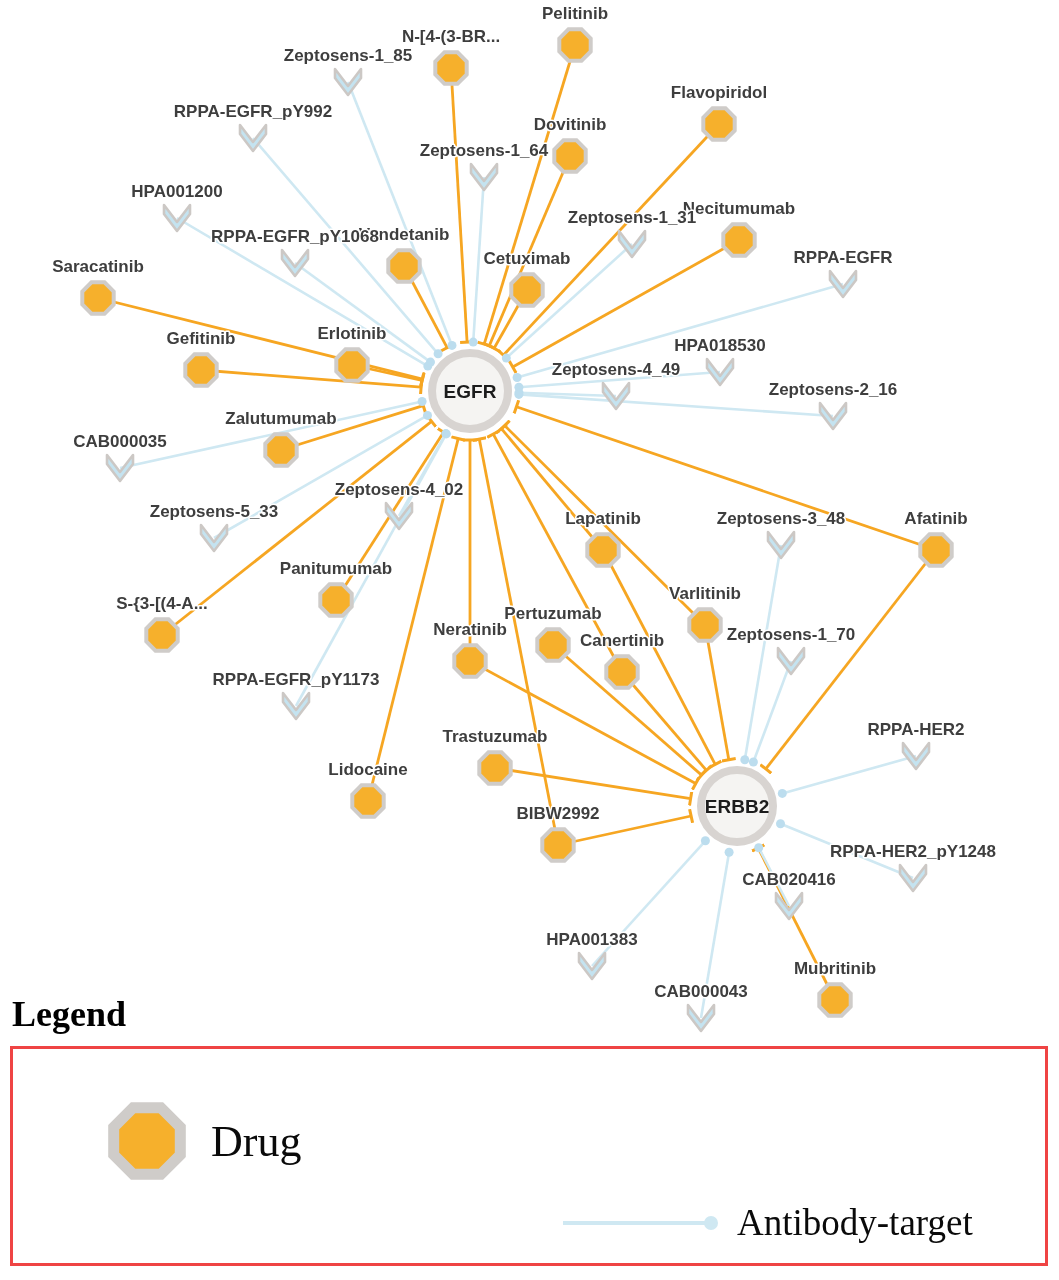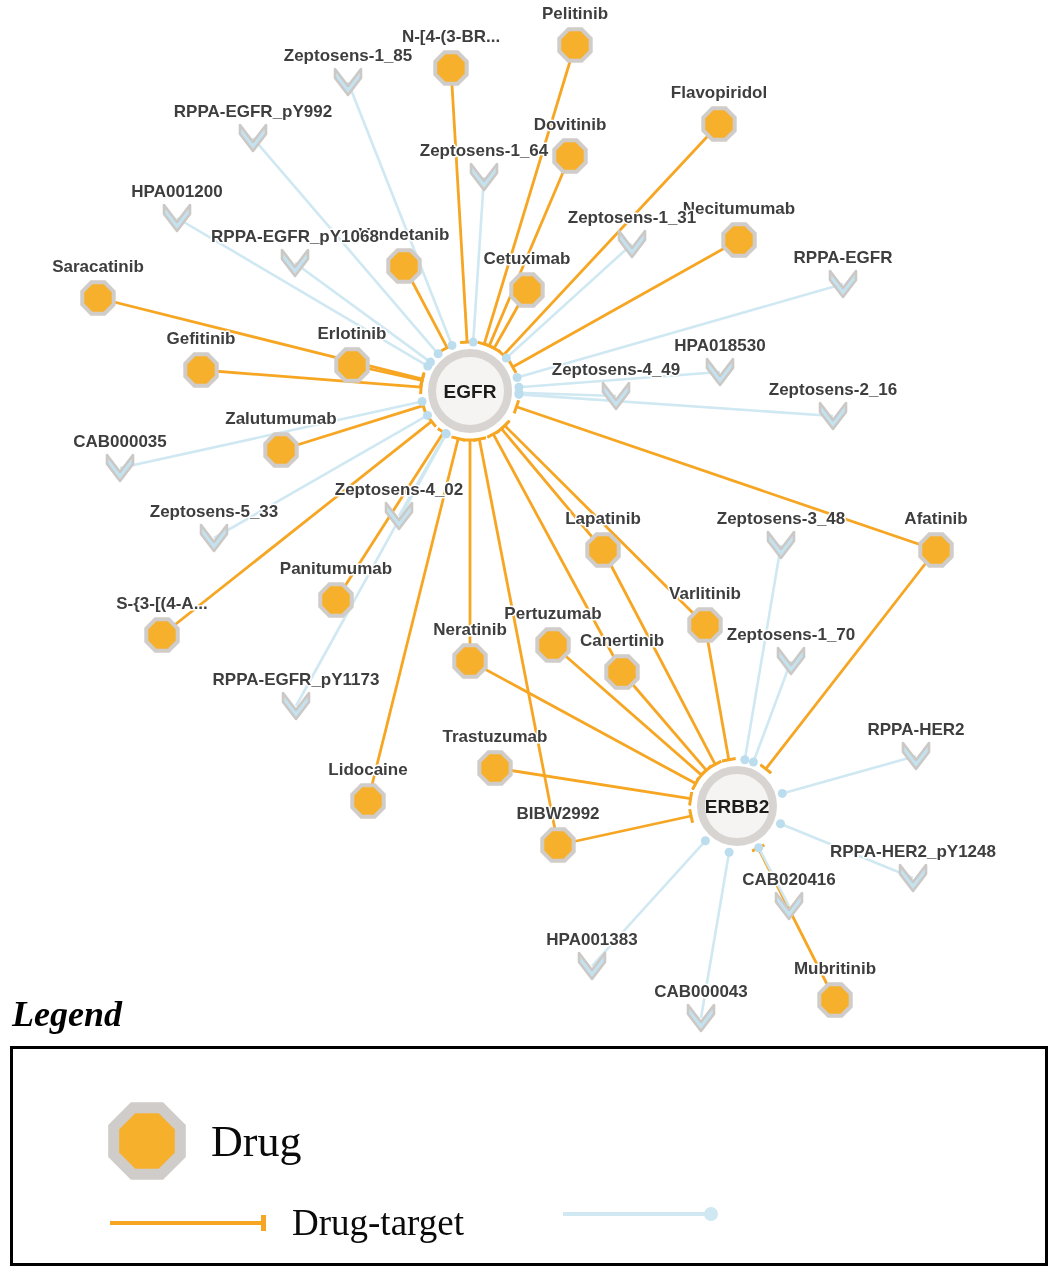--- a/index.html
+++ b/index.html
@@ -5,23 +5,23 @@
   html,body{margin:0;padding:0;background:#ffffff;}
   .stage{position:relative;width:1059px;height:1280px;background:#ffffff;overflow:hidden;
          font-family:"Liberation Sans",sans-serif;}
   #graph{position:absolute;left:0;top:0;}
   .nlabel{font-family:"Liberation Sans",sans-serif;font-weight:700;font-size:17px;
           fill:var(--label-color);text-anchor:middle;
           paint-order:stroke;stroke:#ffffff;stroke-width:3px;stroke-linejoin:round;}
   .glabel{font-family:"Liberation Sans",sans-serif;font-weight:700;font-size:19px;
           fill:#1c1c1c;text-anchor:middle;}
   .legend-title{position:absolute;left:12px;top:993px;
-          font-family:"Liberation Serif",serif;font-weight:700;font-size:36px;color:#000;font-style:italic;}
+          font-family:"Liberation Serif",serif;font-weight:700;font-size:36px;color:#000;}
   .legend-box{position:absolute;left:10px;top:1046px;width:1032px;height:214px;
-          border:3px solid #000000;background:#ffffff;text-decoration:underline;}
+          border:3px solid #ef4444;background:#ffffff;text-decoration:underline;}
   .li{position:absolute;display:flex;align-items:center;gap:16px;}
   .li span{font-family:"Liberation Serif",serif;font-size:44px;color:#0a0a0a;white-space:nowrap;}
   .li.small span{font-size:37px;}
 </style>
 </head>
 <body>
 
 <div class="stage">
 
   <svg id="graph" width="1059" height="1280">
@@ -189,29 +189,23 @@
 
     <div class="li" style="left:86px;top:44px">
       <svg width="96" height="96" viewBox="-48 -48 96 96">
         <polygon points="33.3,13.8 13.8,33.3 -13.8,33.3 -33.3,13.8 -33.3,-13.8 -13.8,-33.3 13.8,-33.3 33.3,-13.8" style="fill:var(--drug-fill);stroke:var(--drug-border)" stroke-width="11"></polygon>
       </svg>
       <span>Drug</span>
     </div>
 
 
 
-    <div class="li small" style="left:95px;top:152px">
-      <svg width="168" height="26" viewBox="0 0 168 26">
-        <line x1="2" y1="13" x2="153" y2="13" style="stroke:var(--drug-edge)" stroke-width="4"></line>
-        <rect x="153" y="5" width="5" height="16" style="fill:var(--drug-edge)"></rect>
-      </svg>
-      <span>Drug-target</span>
-    </div>
 
     <div class="li small" style="left:548px;top:152px">
       <svg width="160" height="26" viewBox="0 0 160 26">
         <line x1="2" y1="13" x2="145" y2="13" style="stroke:var(--antibody-edge)" stroke-width="4"></line>
         <circle cx="150" cy="13" r="7" style="fill:var(--antibody-edge)"></circle>
       </svg>
+      <span>Antibody-target</span>
     </div>
 
   </div>
 </div>
 
 </body></html>

